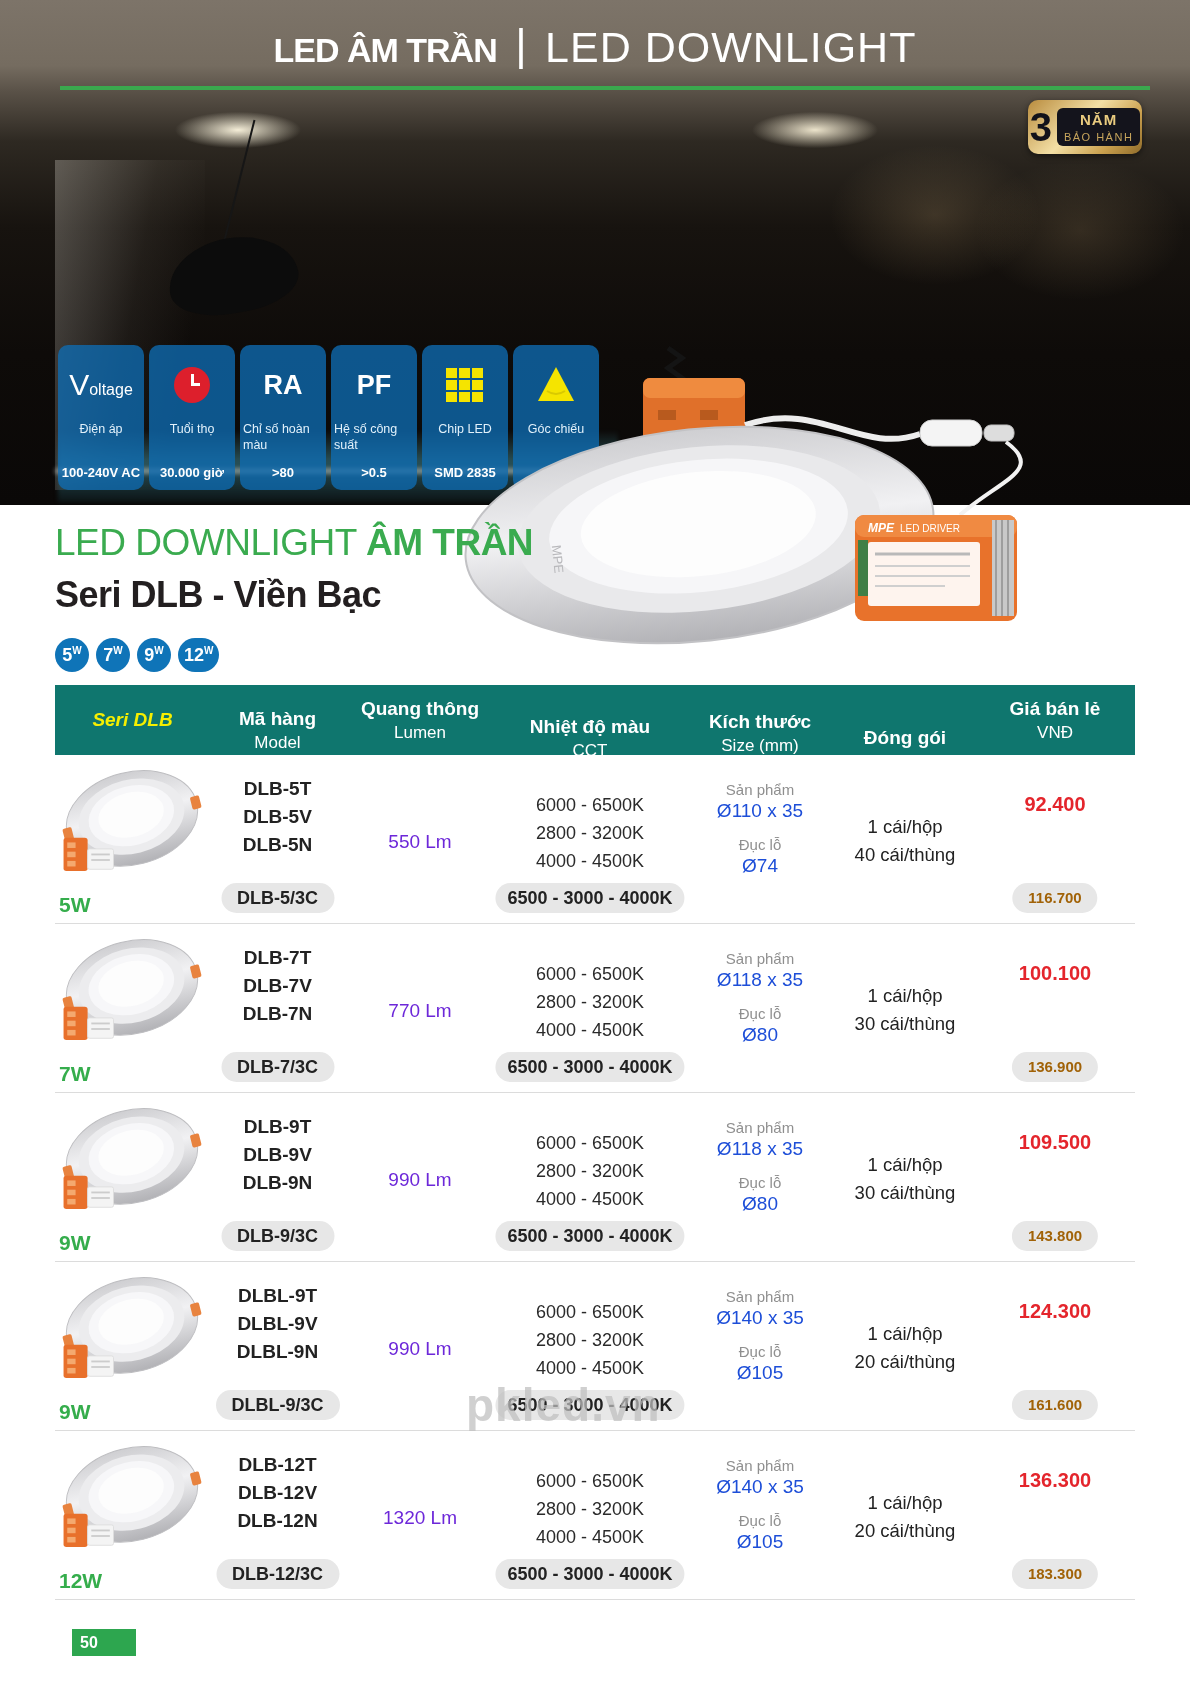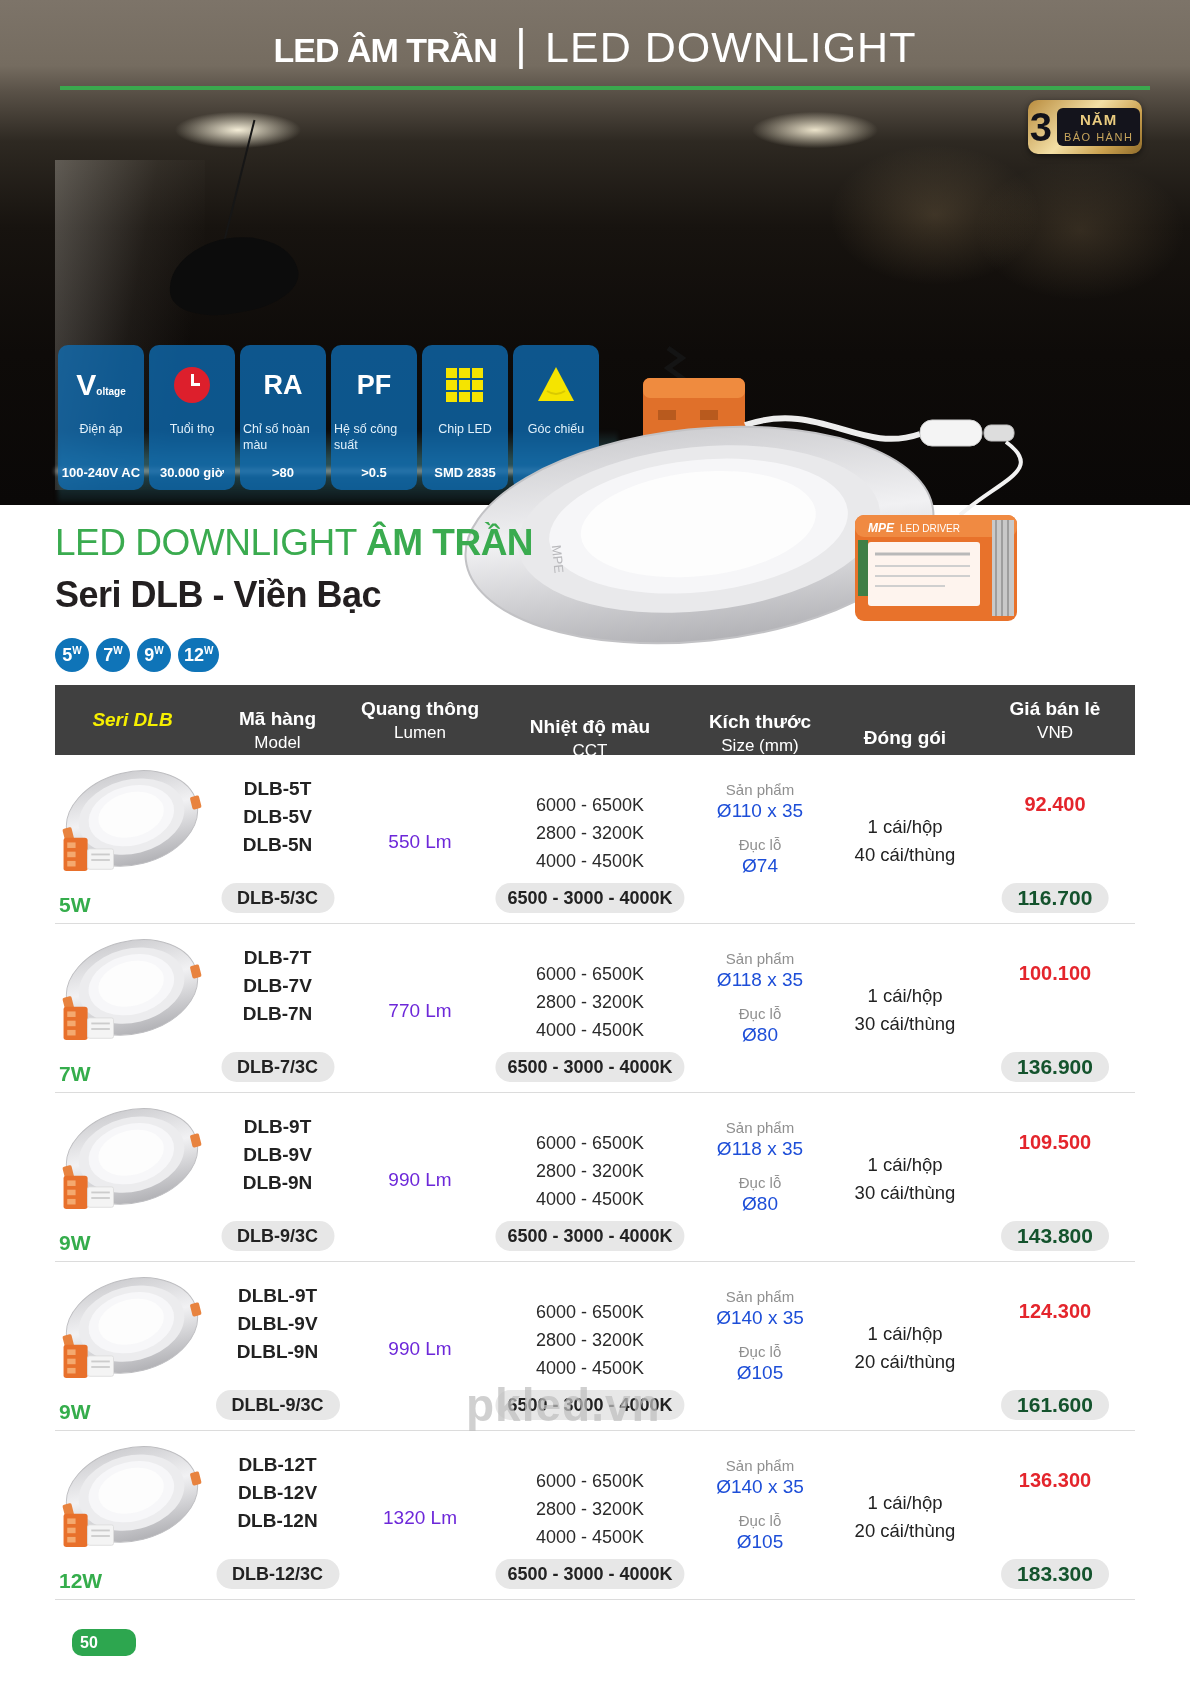--- a/index.html
+++ b/index.html
@@ -36,21 +36,21 @@
   .warranty .w-num { font-size:40px; font-weight:700; color:#12121a; margin-right:5px; line-height:1; }
   .warranty .w-panel { background:#14141c; border-radius:6px; padding:4px 7px 3px; text-align:center; }
   .warranty .w-unit { color:#e9cb7f; font-weight:700; font-size:15px; letter-spacing:1px; line-height:1.1; }
   .warranty .w-label { color:#c7a55c; font-size:11px; letter-spacing:1.5px; margin-top:2px; }
 
   
   .spec-badges { position:absolute; left:58px; top:345px; display:flex; gap:5px; z-index:3; }
   .spec-badge { width:86px; height:145px; background:rgba(14,108,178,.78); border-radius:10px;
     display:flex; flex-direction:column; align-items:center; padding:14px 3px 10px; color:#fff; }
   .badge-icon-zone { height:52px; display:flex; align-items:center; justify-content:center; }
-  .badge-word { display:block; font-weight:700; font-size:10px; color:#fff; }
+  .badge-word { display:block; font-weight:400; font-size:16px; color:#fff; }
   .badge-word::first-letter { font-size:30px; }
   .badge-caps { font-weight:700; font-size:27px; color:#fff; }
   .clock-icon { width:36px; height:36px; background:#dd1f2c; border-radius:50%; position:relative; }
   .clock-icon::before { content:""; position:absolute; left:17px; top:7px; width:3px; height:12px; background:#fff; }
   .clock-icon::after { content:""; position:absolute; left:17px; top:16px; width:9px; height:3px; background:#fff; }
   .badge-label { font-size:12.5px; color:#e2f1fb; line-height:1.3; min-height:34px;
     display:flex; align-items:flex-start; justify-content:center; margin-top:10px; }
   .badge-value { font-weight:700; font-size:13px; color:#fff; margin-top:auto; white-space:nowrap; }
 
   
@@ -63,21 +63,21 @@
   .intro-h1 .bold { font-weight:700; }
   .intro-h2 { font-size:36px; font-weight:700; color:#231f20; margin-top:10px; letter-spacing:-0.5px; }
   .watt-badges { display:flex; gap:7px; margin-top:22px; }
   .watt-badge { min-width:34px; height:34px; padding:0 6px; border-radius:17px; background:#0f74b8; color:#fff;
     display:flex; align-items:center; justify-content:center; font-weight:700; }
   .watt-badge .num { font-size:18px; }
   .watt-badge .unit { font-size:10px; vertical-align:super; position:relative; top:-5px; }
 
   
   .ptable { position:absolute; left:55px; top:685px; width:1080px; z-index:6; }
-  .thead { height:70px; background:#404040; display:flex; }
+  .thead { height:70px; background:#0f766e; display:flex; }
   .th { display:flex; flex-direction:column; justify-content:center; align-items:center; color:#fff; text-align:center; }
   .th .l1 { font-weight:700; font-size:19px; }
   .th .l2 { font-size:17px; font-weight:400; margin-top:3px; }
   .th-series { color:#f6ef00; font-style:italic; font-weight:700; font-size:19px; }
 
   .c-img   { width:155px; }
   .c-model { width:135px; }
   .c-lumen { width:150px; }
   .c-cct   { width:190px; }
   .c-size  { width:150px; }
@@ -95,27 +95,27 @@
   .c-lumen .lum { margin-top:76px; font-size:19px; color:#6d28d9; }
   .c-cct { padding-top:36px; }
   .c-cct .cct-line { font-size:18px; line-height:28px; color:#2a2a2a; }
   .cct-pill { font-weight:600; font-size:18px; padding:0 12px; }
   .c-size { padding-top:26px; }
   .size-label { font-size:15px; color:#8f8f8f; }
   .size-val { font-size:19px; color:#1d4ed8; margin:2px 0 14px; }
   .c-pack { padding-top:58px; }
   .c-pack .pack-line { font-size:18.5px; color:#222; line-height:28px; }
   .price-main { margin-top:38px; font-size:20px; font-weight:700; color:#e4252c; }
-  .price-pill { color:#14532d; font-size:21px; }
+  .price-pill { color:#a16207; font-size:15px; }
 
   .watermark { position:absolute; left:466px; top:1378px; font-size:46px; font-weight:700; color:#bfbfbf; opacity:.72;
     z-index:8; letter-spacing:1px; }
 
   .page-footer { position:absolute; left:72px; top:1629px; width:64px; height:27px; background:#2da64f; z-index:6;
-    color:#fff; font-weight:700; font-size:16px; display:flex; align-items:center; padding-left:8px;border-radius:10px; }
+    color:#fff; font-weight:700; font-size:16px; display:flex; align-items:center; padding-left:8px; }
 
   .hidden-defs { position:absolute; width:0; height:0; overflow:hidden; }
 </style>
 </head>
 <body>
 
 <svg class="hidden-defs" aria-hidden="true">
   <defs>
     <linearGradient id="gSilver" x1="0" y1="0" x2="0" y2="1">
       <stop offset="0" stop-color="#cfcfd2"></stop>

